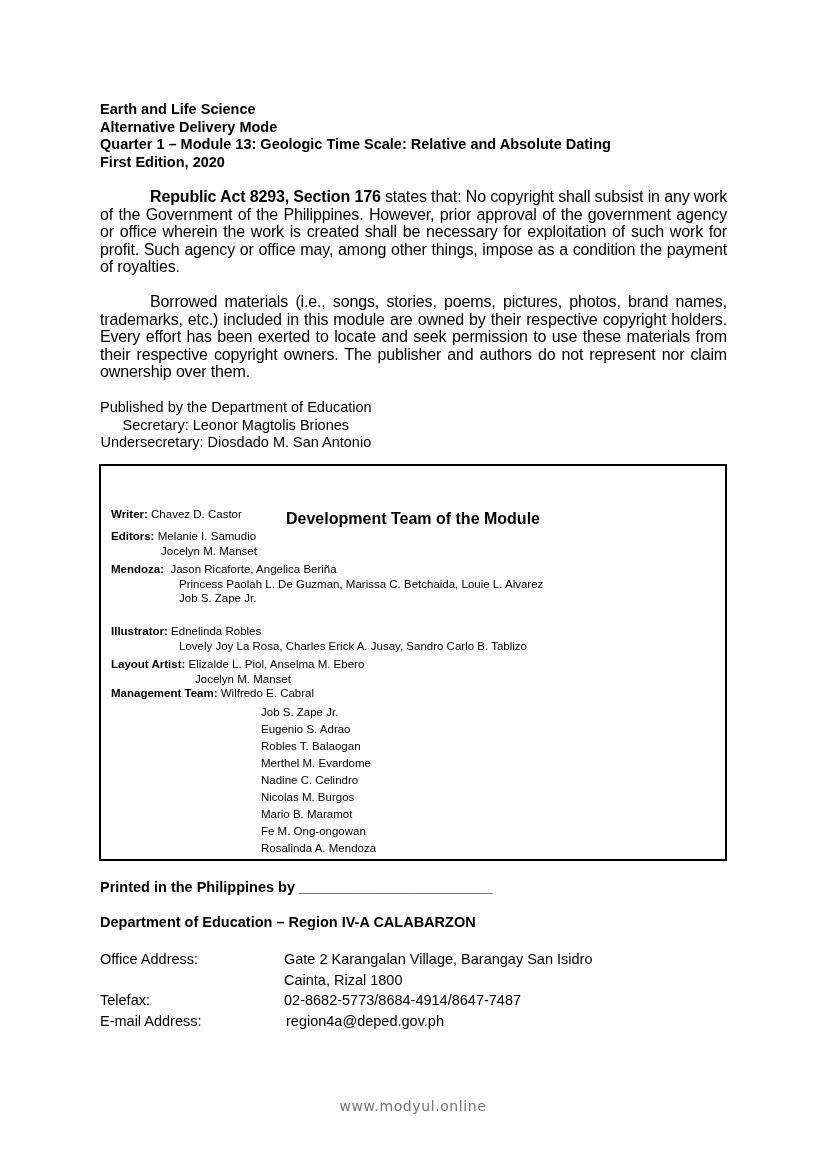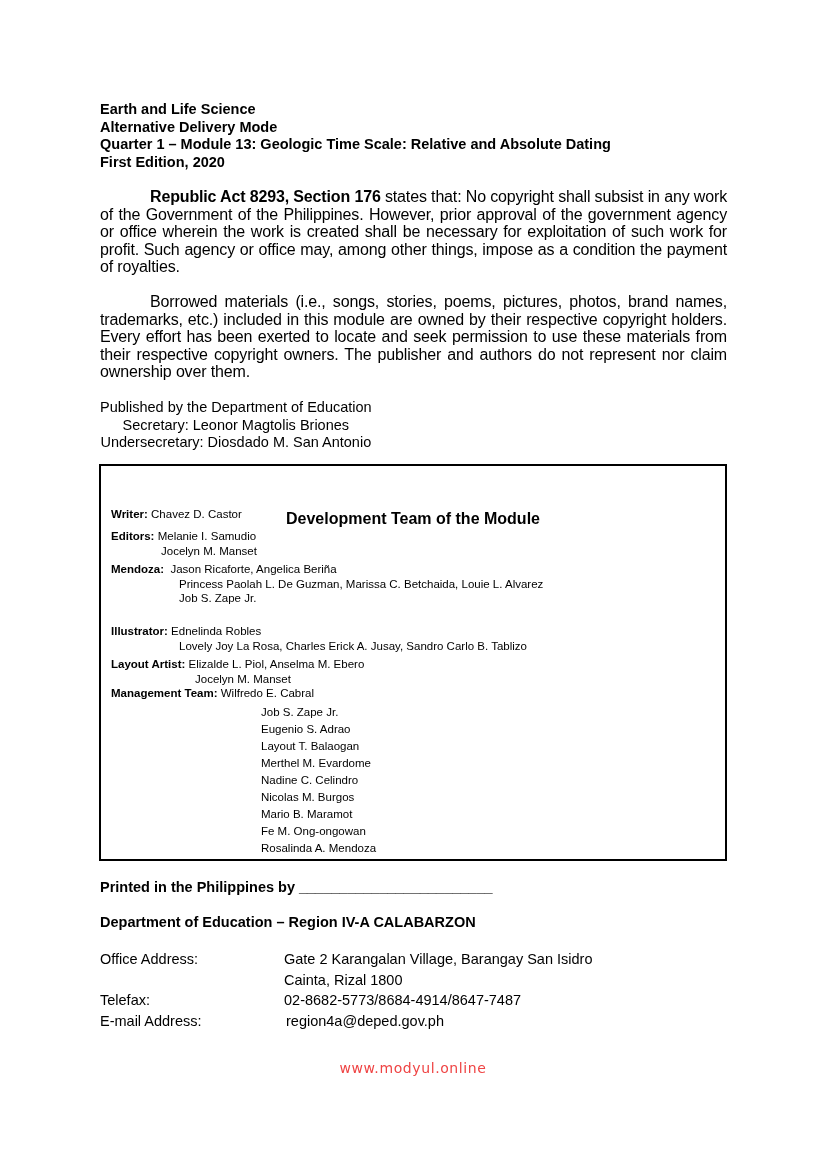--- a/index.html
+++ b/index.html
@@ -30,21 +30,21 @@
   .management { top: 686px; }
   .mgmt-list { position: absolute; left: 261px; top: 704px; font-size: 11.5px; line-height: 17px; }
   .mgmt-list div { white-space: nowrap; }
   .printed { position: absolute; left: 100px; top: 879px; font-weight: bold; font-size: 14.5px; white-space: nowrap; }
   .deped-region { position: absolute; left: 100px; top: 914px; font-weight: bold; font-size: 14.5px; white-space: nowrap; }
   .contact { position: absolute; left: 100px; top: 949px; font-size: 14.5px; line-height: 20.5px; }
   .contact-row { position: relative; height: 20.5px; white-space: nowrap; }
   .contact-row .label { position: absolute; left: 0; }
   .contact-row .value { position: absolute; left: 148px; margin-left: 36px; }
   .contact-row.email .value { left: 150px; }
-  .watermark { position: absolute; left: 0; right: 0; top: 1060px; text-align: center; font-size: 14px; color: #ef4444; letter-spacing: 0.6px; font-family: "DejaVu Sans", sans-serif; }
+  .watermark { position: absolute; left: 0; right: 0; top: 1098px; text-align: center; font-size: 14px; color: #737373; letter-spacing: 0.6px; font-family: "DejaVu Sans", sans-serif; }
 </style>
 </head>
 <body>
 
 <div class="page">
 
   <div class="title-block">
     <div>Earth and Life Science</div>
     <div>Alternative Delivery Mode</div>
     <div>Quarter 1 – Module 13: Geologic Time Scale: Relative and Absolute Dating</div>
@@ -96,21 +96,21 @@
   </div>
 
   <div class="team-row management" style="left:111px;">
     <span class="role">Management Team:</span>
     <span>Wilfredo E. Cabral</span>
   </div>
 
   <div class="mgmt-list">
     <div>Job S. Zape Jr.</div>
     <div>Eugenio S. Adrao</div>
-    <div>Layout T. Balaogan</div>
+    <div>Robles T. Balaogan</div>
     <div>Merthel M. Evardome</div>
     <div>Nadine C. Celindro</div>
     <div>Nicolas M. Burgos</div>
     <div>Mario B. Maramot</div>
     <div>Fe M. Ong-ongowan</div>
     <div>Rosalinda A. Mendoza</div>
   </div>
 
   <div class="printed">Printed in the Philippines by ________________________</div>
   <div class="deped-region">Department of Education – Region IV-A CALABARZON</div>

